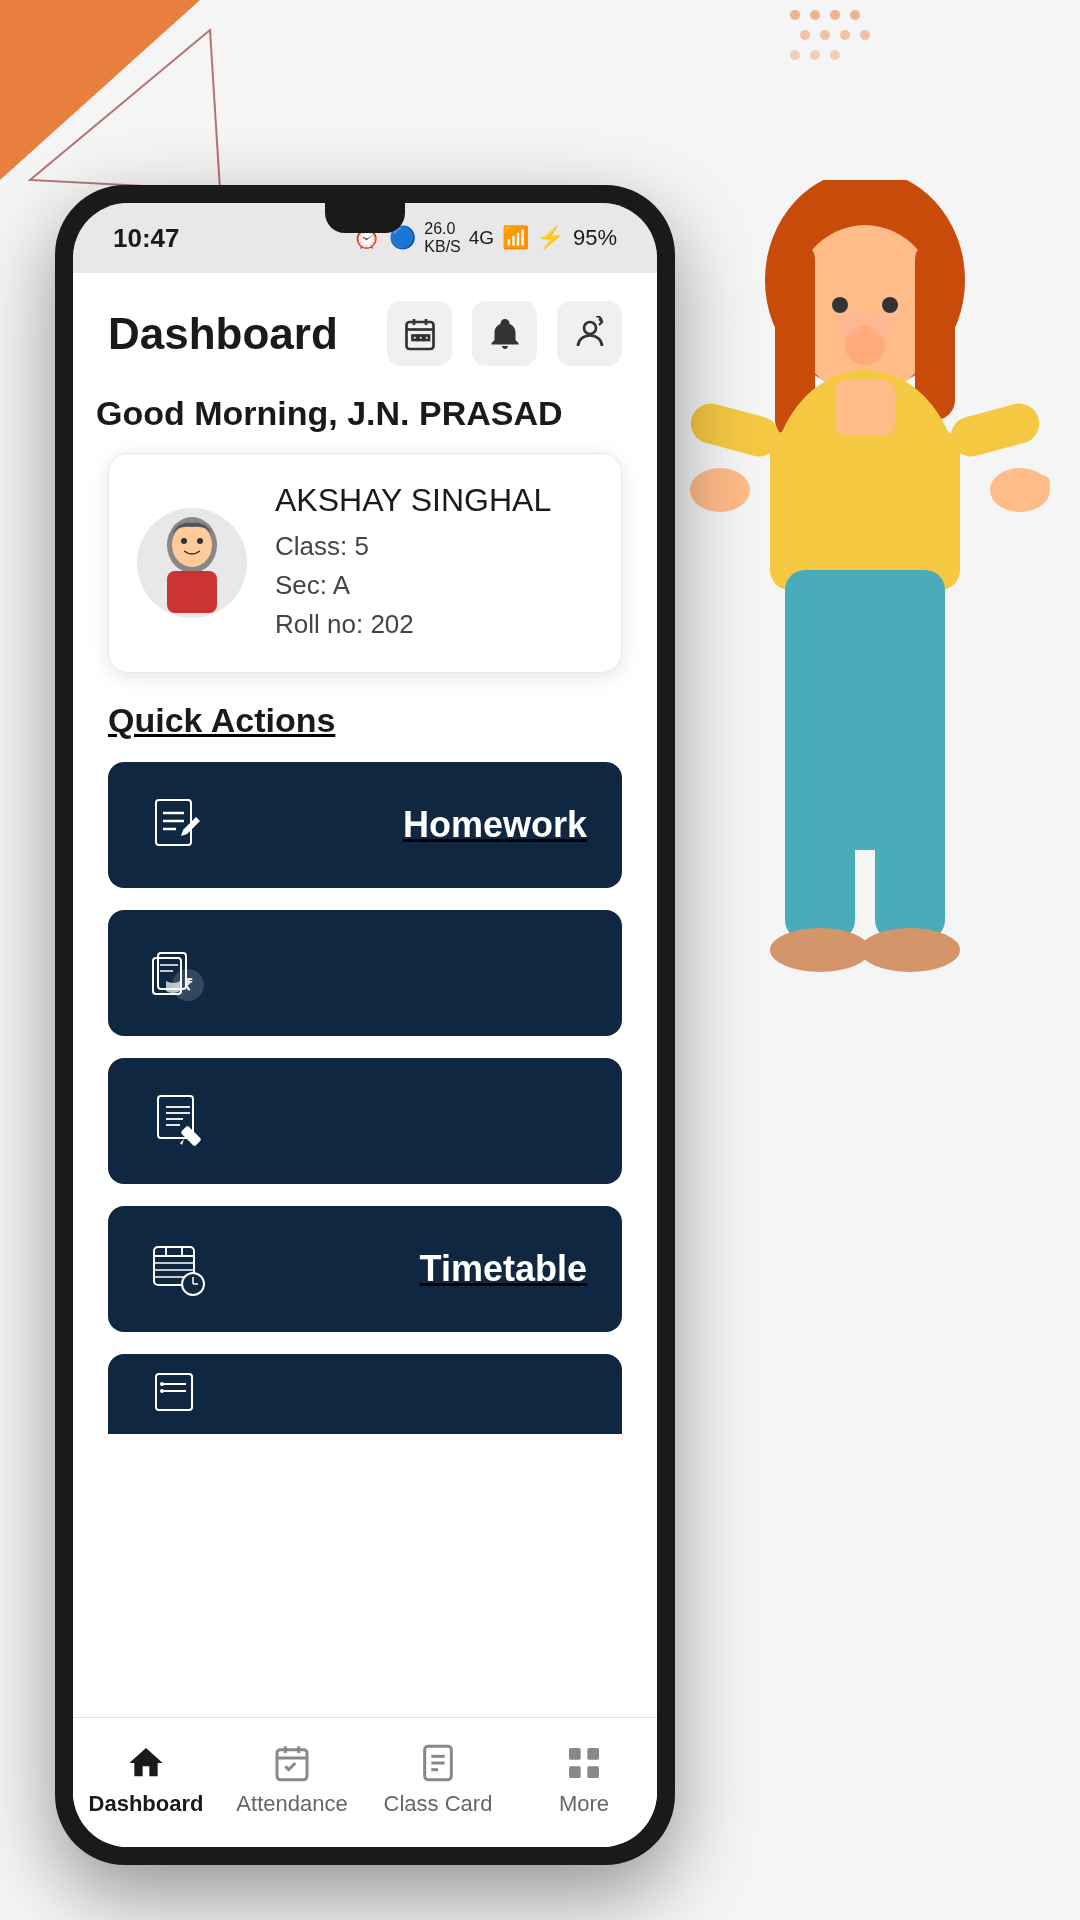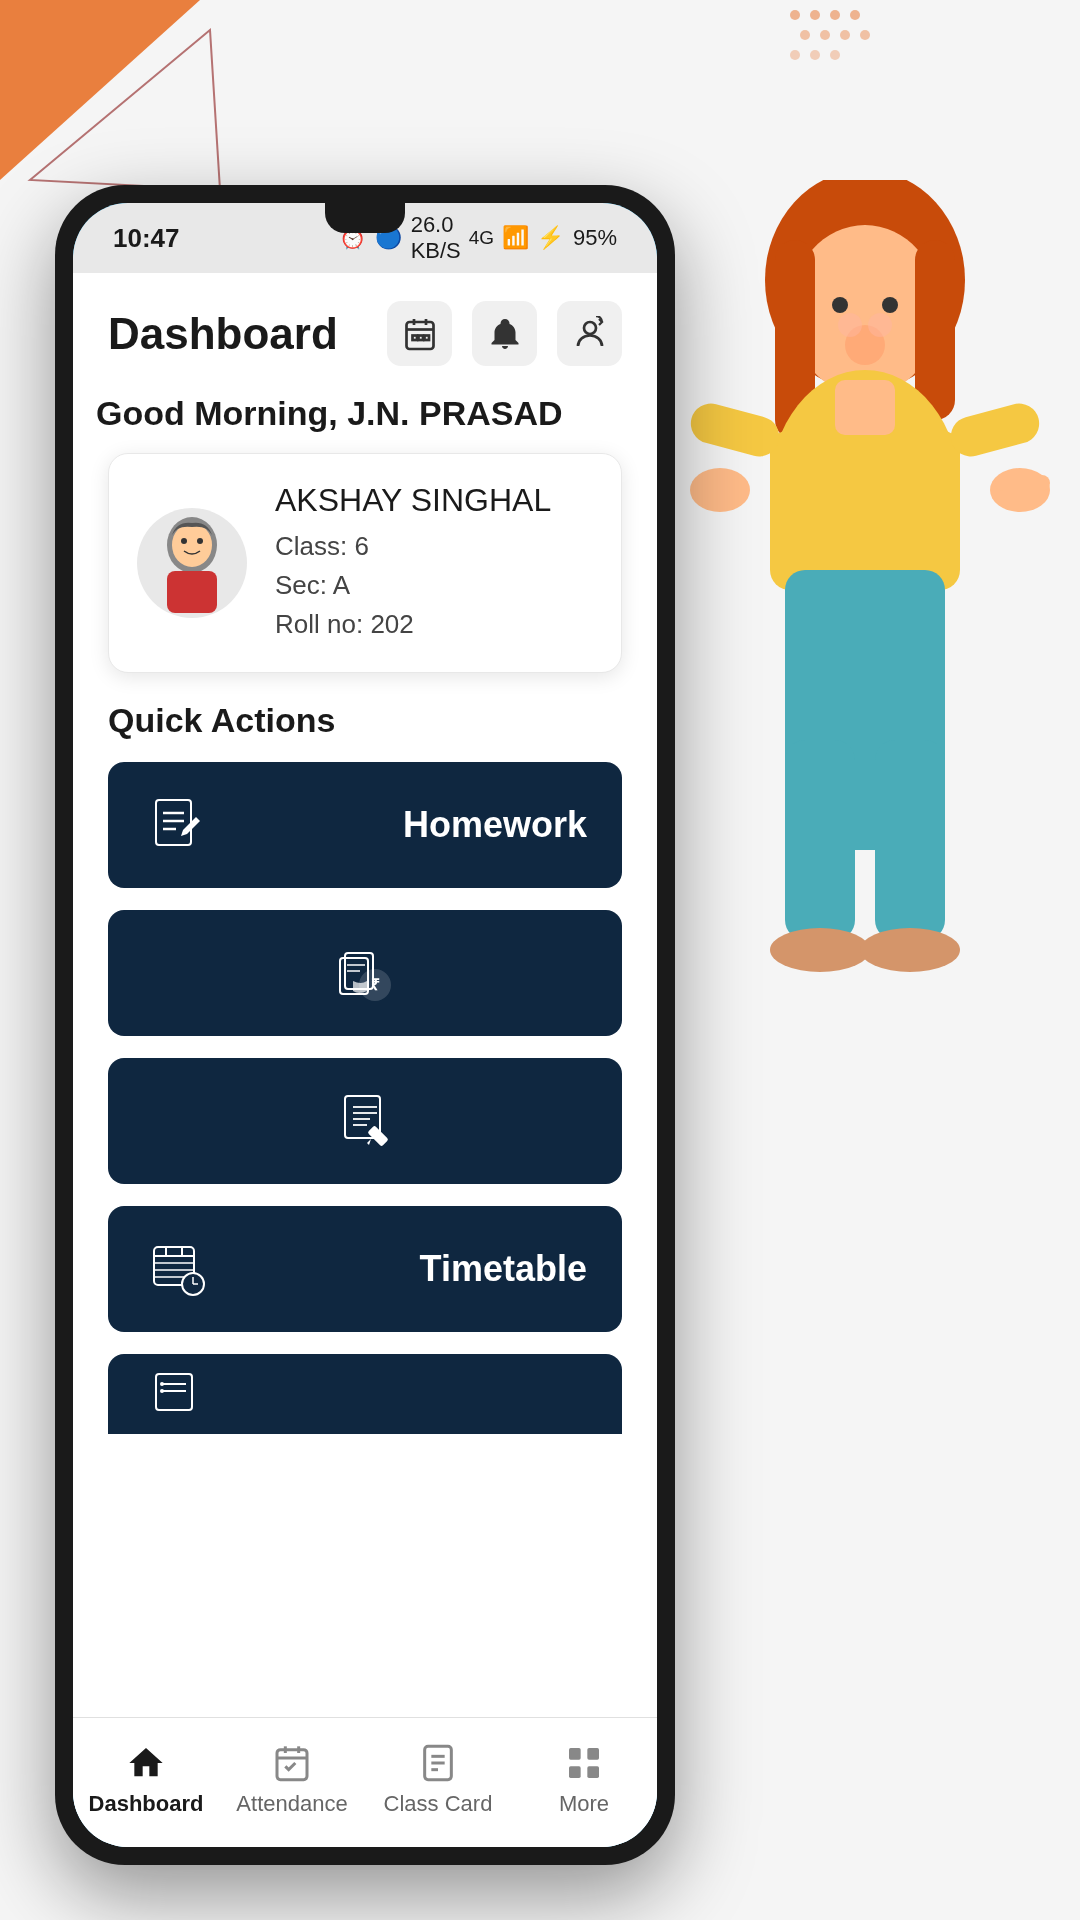--- a/index.html
+++ b/index.html
@@ -174,35 +174,36 @@
     .student-detail {
       font-size: 26px;
       color: #444;
       line-height: 1.5;
     }
 
     
     .quick-actions-section {
       padding: 0 35px;
       flex: 1;
+      text-decoration: underline;
     }
     .section-title {
       font-size: 34px;
       font-weight: bold;
       color: #1a1a1a;
       margin-bottom: 22px;
     }
     .action-btn {
       width: 100%;
       background: #0f2740;
       border-radius: 16px;
       padding: 28px 35px;
       display: flex;
       align-items: center;
-      justify-content: center;
+      justify-content: flex-start;
       margin-bottom: 22px;
       cursor: pointer;
       border: none;
       text-align: left;
     }
     .action-btn-icon {
       width: 70px;
       height: 70px;
       display: flex;
       align-items: center;
@@ -357,21 +358,21 @@
 <div class="phone-wrapper">
   <div class="phone-frame">
     <div class="phone-screen">
 
       <div class="phone-notch">
         <div class="notch-center"></div>
         <span class="status-left">10:47</span>
         <div class="status-right">
           <span>⏰</span>
           <span>🔵</span>
-          <span style="font-size:22px;">26.0<br>KB/S</span>
+          <span style="font-size:16px;">26.0<br>KB/S</span>
           <span style="font-size:19px;">4G</span>
           <span>📶</span>
           <span>⚡</span>
           <span>95%</span>
         </div>
       </div>
 
       <div class="app-content">
 
         <div class="app-header">
@@ -421,21 +422,21 @@
               <circle cx="37" cy="28" r="3" fill="#333"></circle>
               <circle cx="53" cy="28" r="3" fill="#333"></circle>
 
               <path d="M37 38 Q45 44 53 38" stroke="#333" stroke-width="1.5" fill="none"></path>
 
               <path d="M25 22 Q30 8 45 10 Q60 8 65 22 Q60 12 45 14 Q30 12 25 22" fill="#555"></path>
             </svg>
           </div>
           <div class="student-info">
             <div class="student-name">AKSHAY SINGHAL</div>
-            <div class="student-detail">Class: 6</div>
+            <div class="student-detail">Class: 5</div>
             <div class="student-detail">Sec: A</div>
             <div class="student-detail">Roll no: 202</div>
           </div>
         </div>
 
         <div class="quick-actions-section">
           <div class="section-title">Quick Actions</div>
 
           <button class="action-btn">
             <div class="action-btn-icon">

